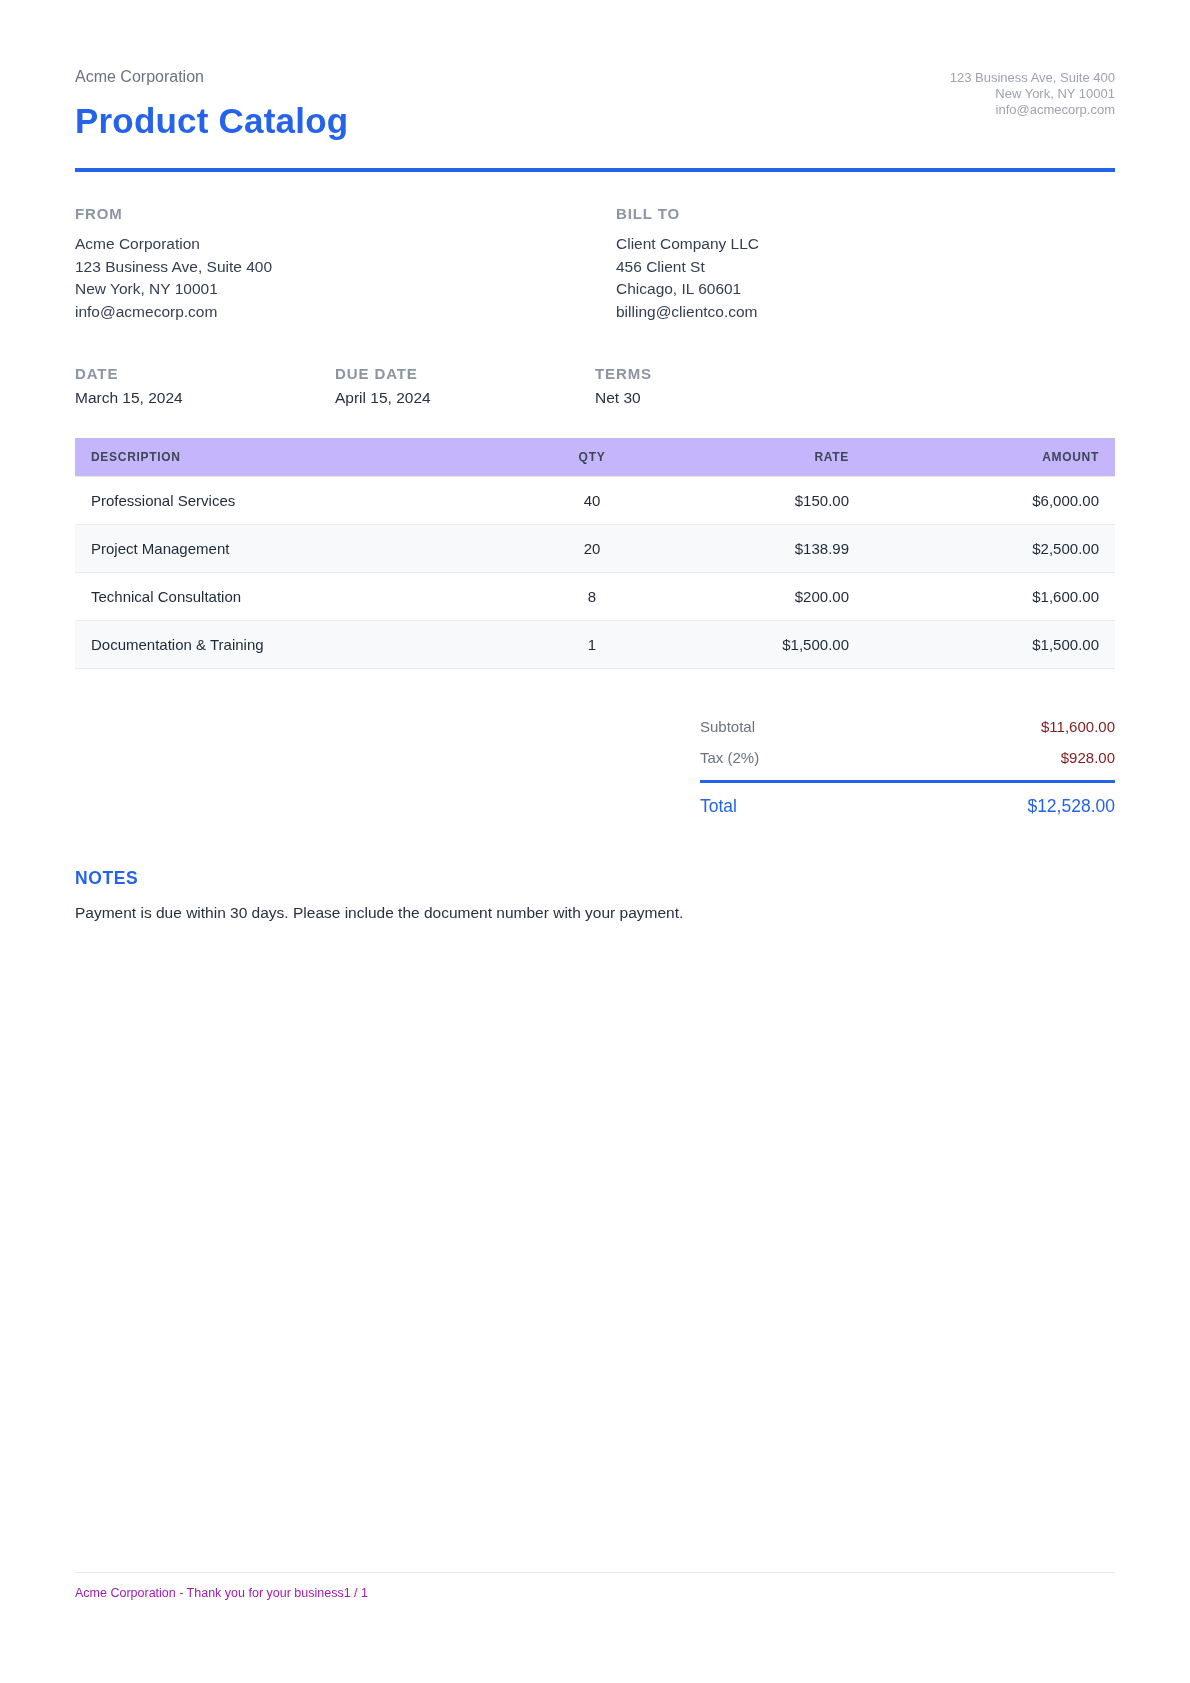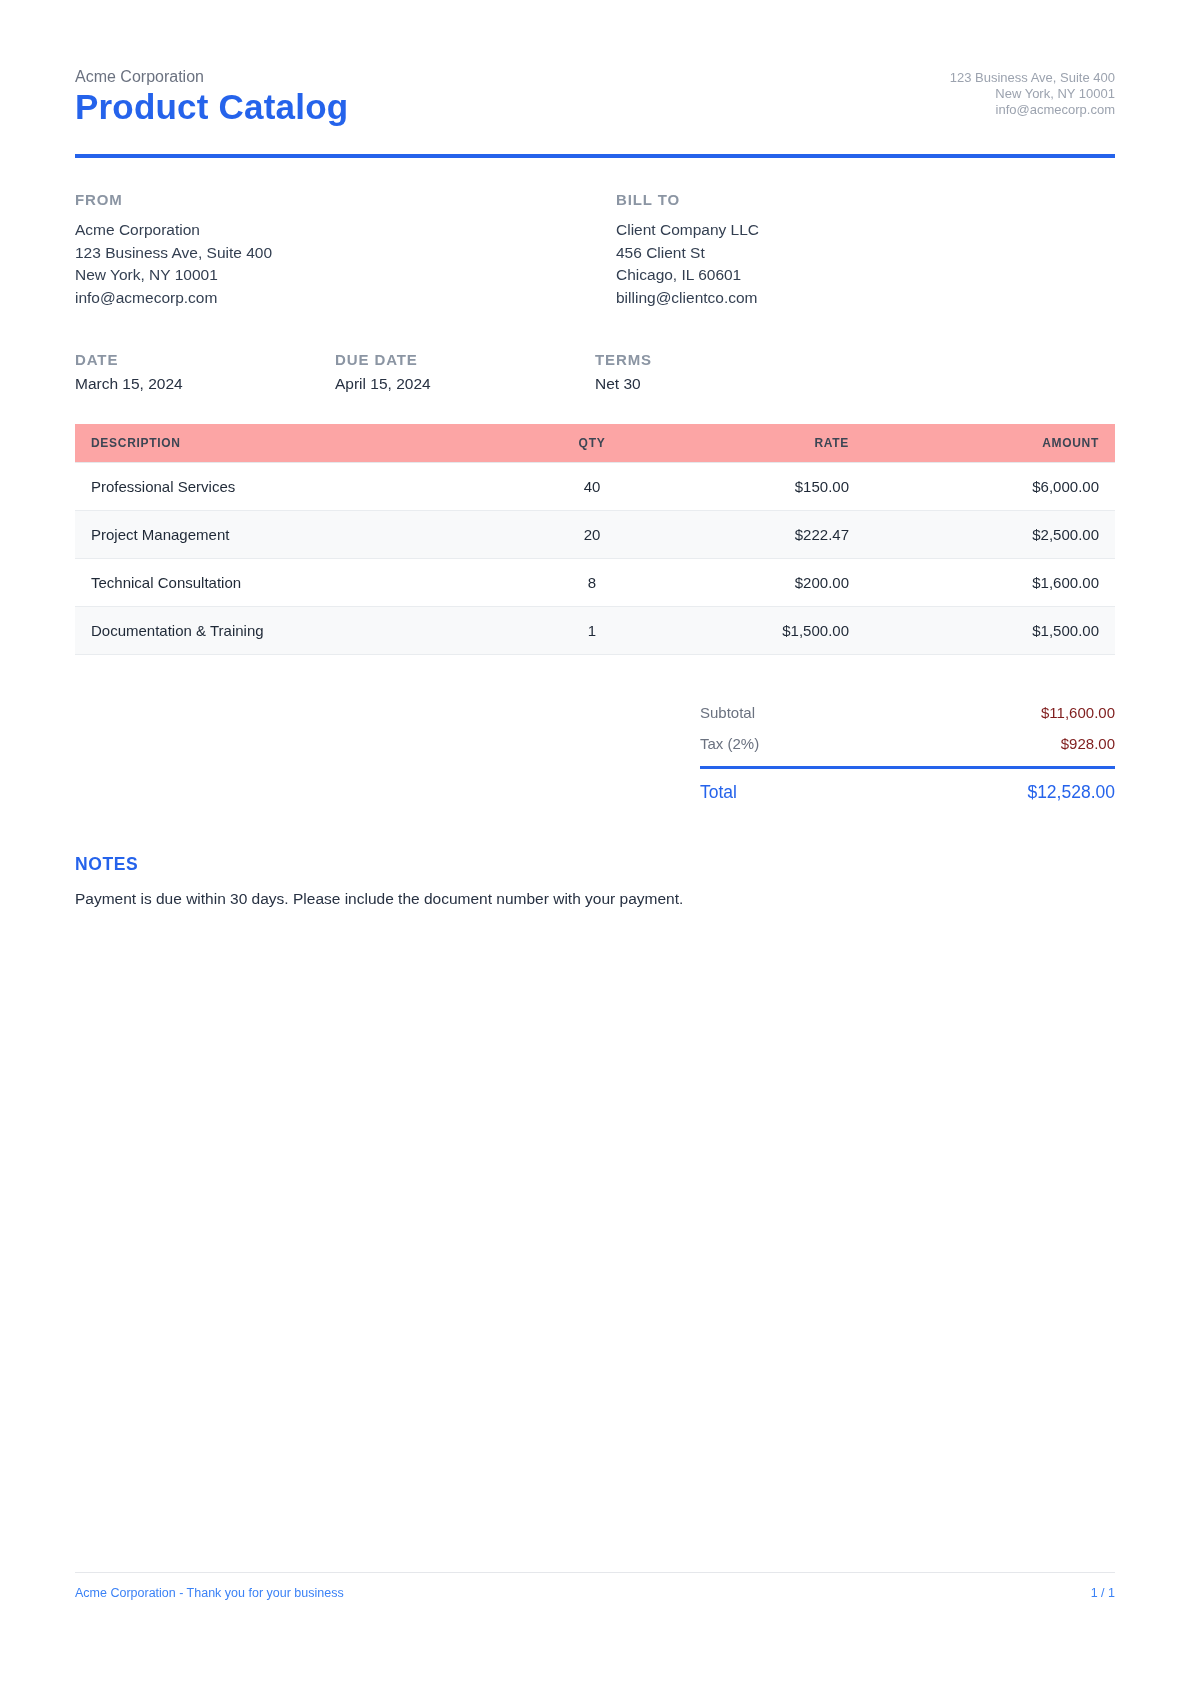--- a/index.html
+++ b/index.html
@@ -10,21 +10,21 @@
     position: relative;
     font-family: "Liberation Sans", sans-serif;
     color: #273142;
     overflow: hidden;
   }
   .page { padding: 68px 75px 0 75px; }
 
   
   .doc-header { display: flex; justify-content: space-between; align-items: flex-start; }
   .company-name { font-size: 16px; color: #6b7280; }
-  .doc-title { font-size: 35px; font-weight: bold; color: #2563eb; margin-top: 1px; letter-spacing: 0.2px; }
+  .doc-title { font-size: 35px; font-weight: bold; color: #2563eb; margin-top: 15px; letter-spacing: 0.2px; }
   .header-address { text-align: right; font-size: 13px; color: #9ca3af; line-height: 16px; padding-top: 2px; }
   .accent-rule { height: 4px; background: #2563eb; margin-top: 27px; border: none; }
 
   
   .parties { display: flex; margin-top: 33px; }
   .party-from { flex: 0 0 541px; }
   .party-billto { flex: 1; }
   .section-label {
     font-size: 15px; font-weight: 600; color: #8b95a3;
     letter-spacing: 0.9px; margin-bottom: 11px;
@@ -33,21 +33,21 @@
 
   
   .meta-row { display: flex; margin-top: 42px; }
   .meta-item { flex: 0 0 260px; }
   .meta-item .section-label { margin-bottom: 7px; }
   .meta-value { font-size: 15.5px; color: #273142; }
 
   
   table.items { width: 100%; border-collapse: collapse; margin-top: 31px; table-layout: fixed; }
   table.items thead th {
-    background: #fca5a5;
+    background: #c4b5fd;
     font-size: 12px; font-weight: bold; color: #3d4654; letter-spacing: 0.7px;
     padding: 12px 16px; border-bottom: 1px solid #e5e8eb;
   }
   table.items th.col-desc { text-align: left; }
   table.items th.col-qty { text-align: center; }
   table.items th.col-rate, table.items th.col-amount { text-align: right; }
   table.items tbody td {
     font-size: 15px; color: #1f2937; padding: 15px 16px;
     border-bottom: 1px solid #e9ecef;
   }
@@ -70,22 +70,22 @@
 
   
   .notes { margin-top: 44px; }
   .notes-heading { font-size: 17.5px; font-weight: bold; color: #2563eb; letter-spacing: 0.6px; }
   .notes-text { font-size: 15.5px; color: #273142; margin-top: 15px; }
 
   
   .doc-footer {
     position: absolute; left: 75px; right: 75px; top: 1572px;
     border-top: 1px solid #e5e7eb; padding-top: 13px;
-    display: flex; justify-content: space-between;
-    font-size: 12.5px; color: #3b82f6;
+    display: flex; 
+    font-size: 12.5px; color: #a21caf;
   }
 </style>
 </head>
 <body>
 
 <div class="page">
 
   <div class="doc-header">
     <div>
       <div class="company-name">Acme Corporation</div>
@@ -153,21 +153,21 @@
     <tbody>
       <tr>
         <td class="cell-desc">Professional Services</td>
         <td class="cell-qty">40</td>
         <td class="cell-rate">$150.00</td>
         <td class="cell-amount">$6,000.00</td>
       </tr>
       <tr>
         <td class="cell-desc">Project Management</td>
         <td class="cell-qty">20</td>
-        <td class="cell-rate">$222.47</td>
+        <td class="cell-rate">$138.99</td>
         <td class="cell-amount">$2,500.00</td>
       </tr>
       <tr>
         <td class="cell-desc">Technical Consultation</td>
         <td class="cell-qty">8</td>
         <td class="cell-rate">$200.00</td>
         <td class="cell-amount">$1,600.00</td>
       </tr>
       <tr>
         <td class="cell-desc">Documentation &amp; Training</td>

